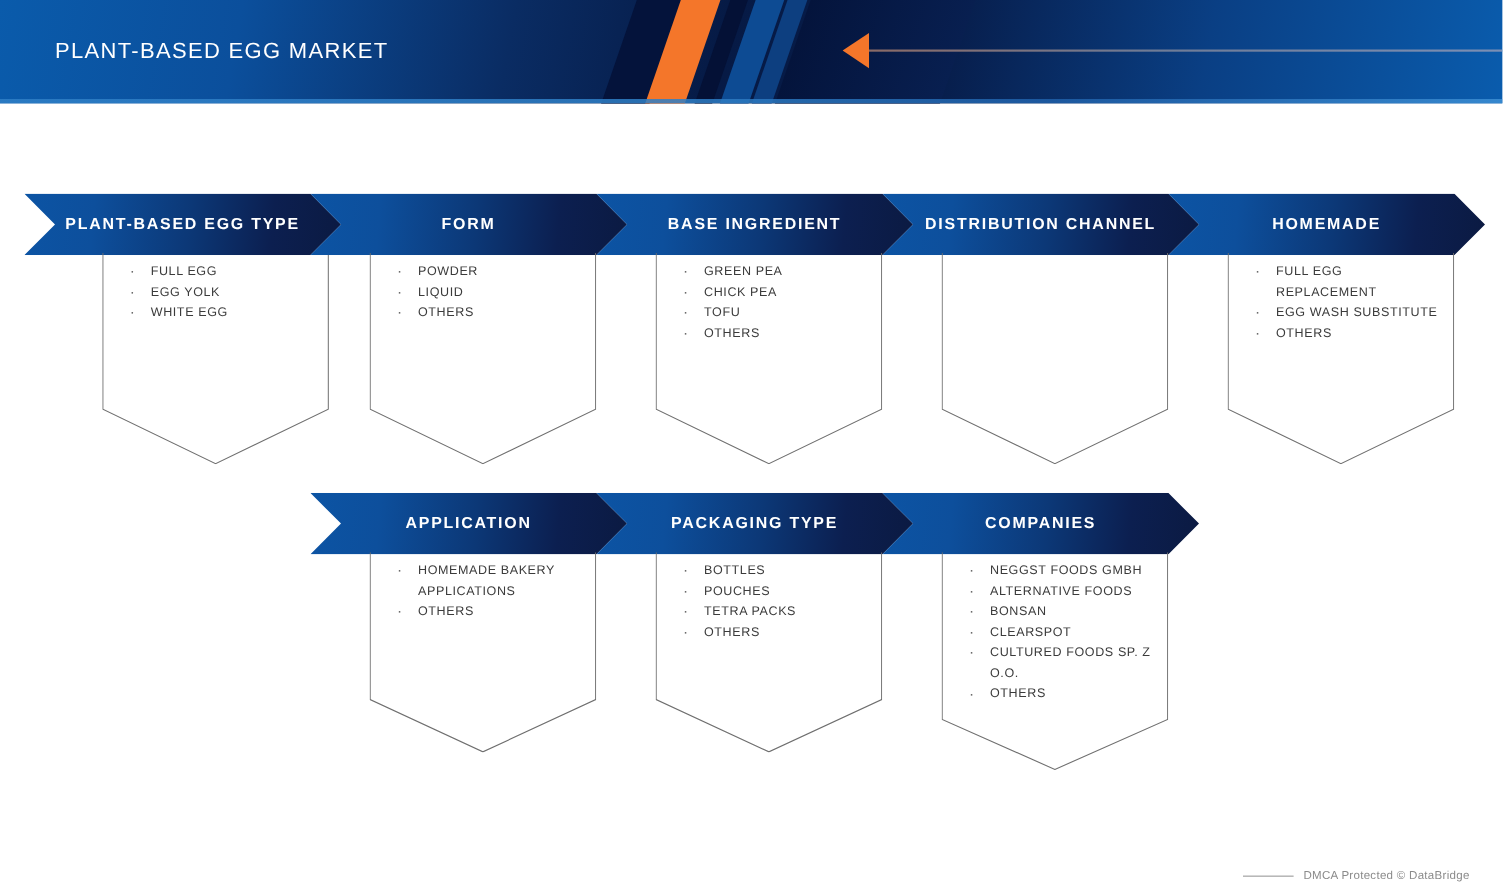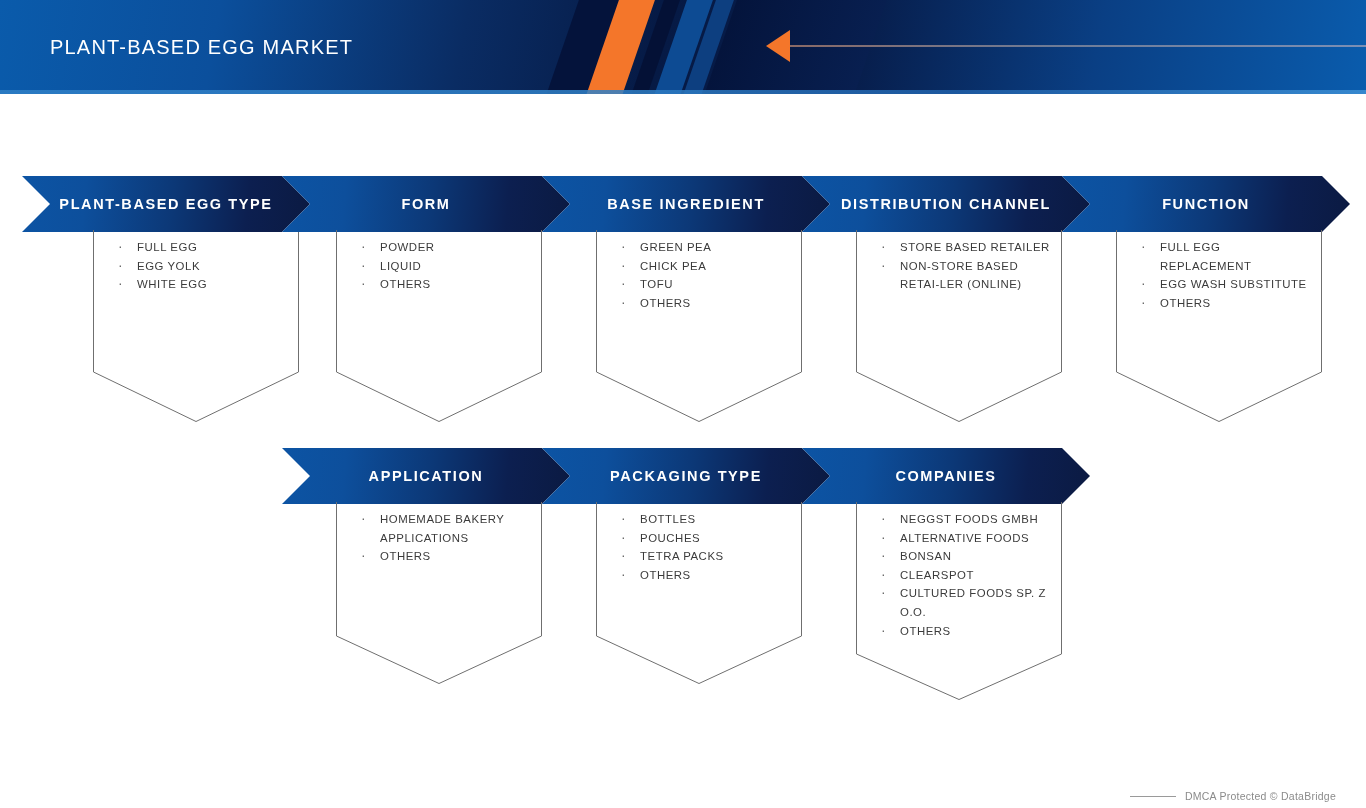--- a/index.html
+++ b/index.html
@@ -200,27 +200,23 @@
         <li>OTHERS</li>
       </ul>
     </div>
     <div class="banner" style="left: 802px; top: 176px; width: 288px;">
       <span class="banner-label">DISTRIBUTION CHANNEL</span>
     </div>
     <div class="card" style="left: 856px; top: 230px; width: 206px; height: 192px;">
       <svg class="card-shape" width="206" height="192">
         <polyline points="0.5,0 0.5,142 103,191.5 205.5,142 205.5,0" fill="none" stroke="#6f6f6f" stroke-width="1"></polyline>
       </svg>
-      <ul class="card-list">
-        <li>STORE BASED RETAILER</li>
-        <li>NON-STORE BASED RETAI-LER (ONLINE)</li>
-      </ul>
     </div>
     <div class="banner" style="left: 1062px; top: 176px; width: 288px;">
-      <span class="banner-label">FUNCTION</span>
+      <span class="banner-label">HOMEMADE</span>
     </div>
     <div class="card" style="left: 1116px; top: 230px; width: 206px; height: 192px;">
       <svg class="card-shape" width="206" height="192">
         <polyline points="0.5,0 0.5,142 103,191.5 205.5,142 205.5,0" fill="none" stroke="#6f6f6f" stroke-width="1"></polyline>
       </svg>
       <ul class="card-list">
         <li>FULL EGG REPLACEMENT</li>
         <li>EGG WASH SUBSTITUTE</li>
         <li>OTHERS</li>
       </ul>

